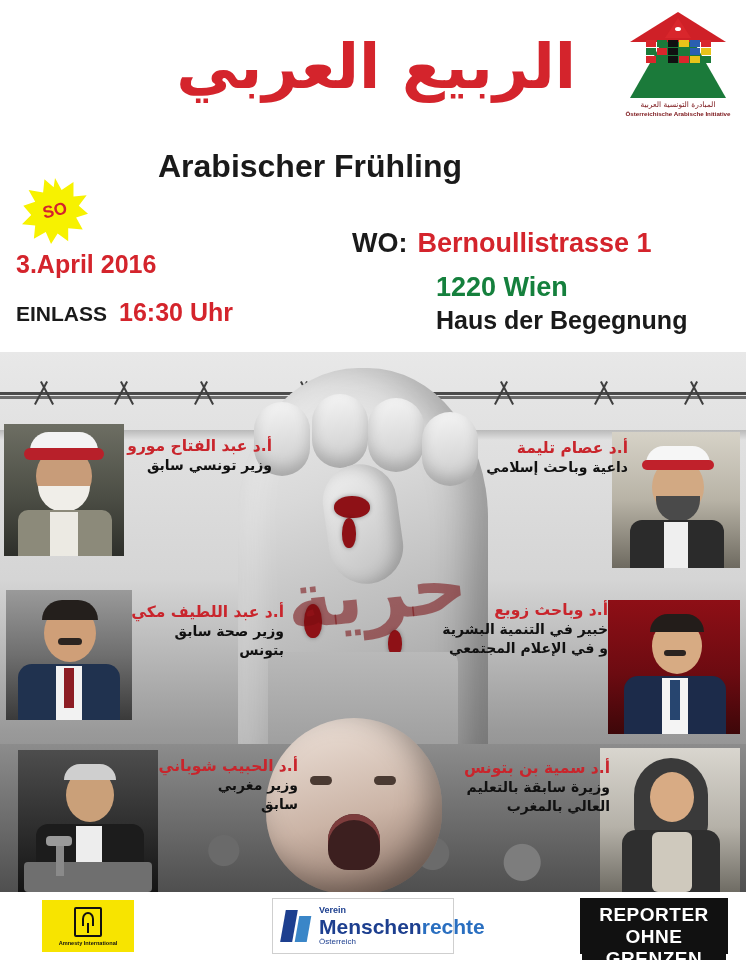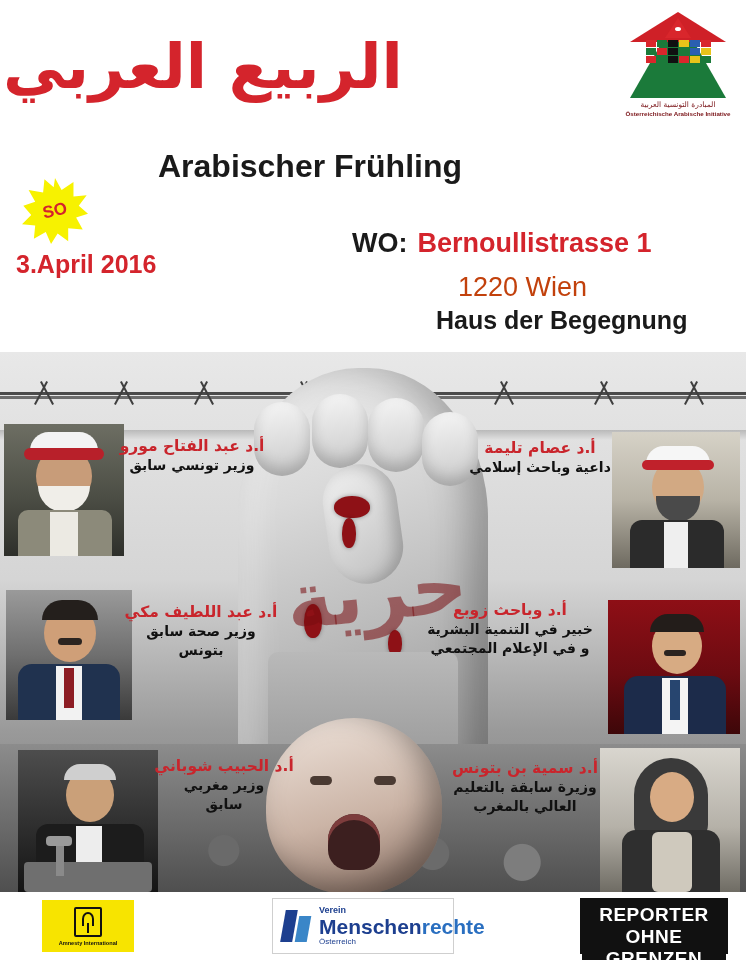--- a/index.html
+++ b/index.html
@@ -55,21 +55,21 @@
   .logo-text-ar{
     font-family:"DejaVu Sans", sans-serif;
     font-size:7.5px;color:#7a1418;direction:rtl;line-height:1.15;margin-top:1px;
   }
   .logo-text-de{
     font-size:6.2px;color:#7a1418;font-weight:bold;line-height:1.15;
   }
 
   
   .headline-ar{
-    position:absolute;left:3px;top:36px;width:560px;text-align:left;
+    position:absolute;left:16px;top:36px;width:560px;text-align:right;
     font-family:"DejaVu Sans", sans-serif;
     direction:rtl;
     font-size:62px;font-weight:bold;color:#d4242c;
     letter-spacing:0px;line-height:1;
     text-shadow:0 1px 0 #fff;
   }
   .headline-de{
     position:absolute;left:0;top:148px;width:620px;text-align:center;
     font-size:32px;font-weight:bold;color:#1a1a1a;
   }
@@ -101,21 +101,21 @@
   .einlass-time{font-size:25px;font-weight:bold;color:#d4242c;}
 
   
   .wo-row{
     position:absolute;left:352px;top:228px;display:flex;align-items:baseline;gap:10px;
   }
   .wo-label{font-size:27px;font-weight:bold;color:#1a1a1a;}
   .wo-street{font-size:27px;font-weight:bold;color:#d4242c;}
   .wo-city{
     position:absolute;left:436px;top:272px;
-    font-size:27px;font-weight:normal;color:#c2410c;margin-left:22px;
+    font-size:27px;font-weight:bold;color:#15803d;
   }
   .wo-venue{
     position:absolute;left:436px;top:306px;
     font-size:25px;font-weight:bold;color:#1a1a1a;
   }
 
   
   .photo-area{
     position:absolute;left:0;top:352px;width:746px;height:540px;
     background:#cfcfcf;
@@ -203,21 +203,21 @@
   }
 
   
   .ph{
     position:absolute;overflow:hidden;border:0;
   }
   .ph .hd{position:absolute;border-radius:50%;}
 
   
   .cap{
-    position:absolute;direction:rtl;text-align:center;
+    position:absolute;direction:rtl;
     font-family:"DejaVu Sans", sans-serif;line-height:1.32;
   }
   .cap .nm{color:#c9252c;font-weight:bold;font-size:15.5px;display:block;}
   .cap .rl{color:#111;font-weight:bold;font-size:14px;display:block;}
 
   
   .bottom{
     position:absolute;left:0;top:892px;width:746px;height:68px;
     background:#ffffff;
   }
@@ -307,20 +307,24 @@
     <div class="headline-ar">الربيع العربي</div>
     <div class="headline-de">Arabischer Frühling</div>
 
     <div class="star">
       <div class="burst"></div>
       <div class="so">SO</div>
     </div>
 
     <div class="date-line">3.April 2016</div>
 
+    <div class="einlass-row">
+      <span class="einlass-label">EINLASS</span>
+      <span class="einlass-time">16:30 Uhr</span>
+    </div>
 
     <div class="wo-row">
       <span class="wo-label">WO:</span>
       <span class="wo-street">Bernoullistrasse 1</span>
     </div>
     <div class="wo-city">1220 Wien</div>
     <div class="wo-venue">Haus der Begegnung</div>
   </div>
 
   <div class="photo-area">

